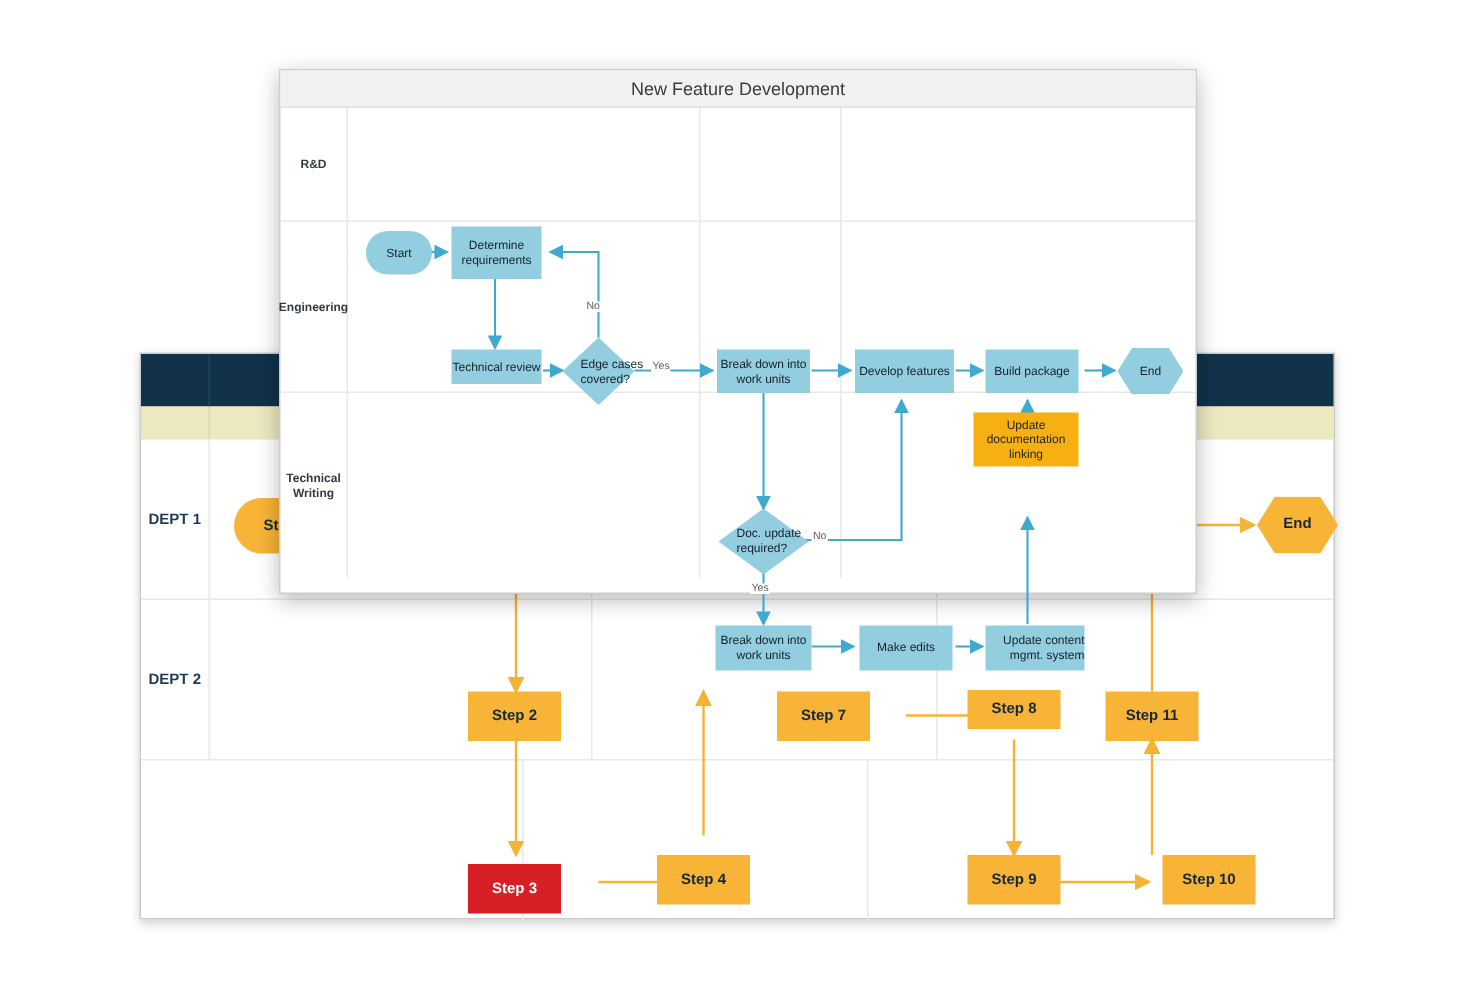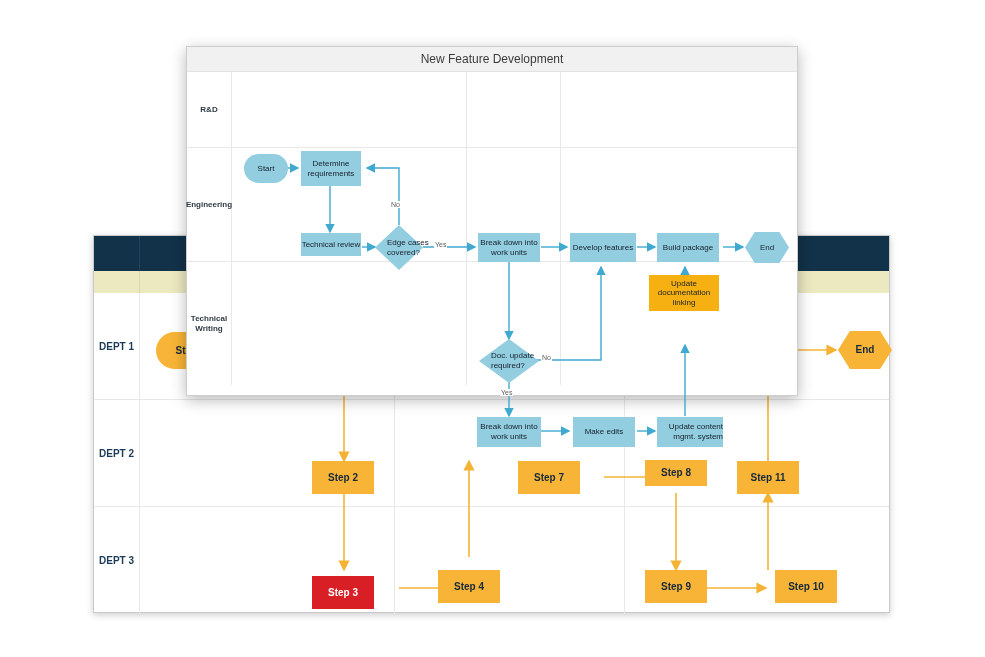--- a/index.html
+++ b/index.html
@@ -135,21 +135,20 @@
 
       <div class="lane" style="height:107px">
         <div class="lane-label" style="width:46px">DEPT 2</div>
         <div class="lane-body">
           <div class="colline" style="left:254px"></div>
           <div class="colline" style="left:484px"></div>
         </div>
       </div>
 
       <div class="lane" style="height:107px">
-        <div class="lane-label" style="width:46px">DEPT 3</div>
         <div class="lane-body">
           <div class="colline" style="left:254px"></div>
           <div class="colline" style="left:484px"></div>
         </div>
       </div>
 
     </div>
 
     <div class="back-overlay" style="top:57px">
 

